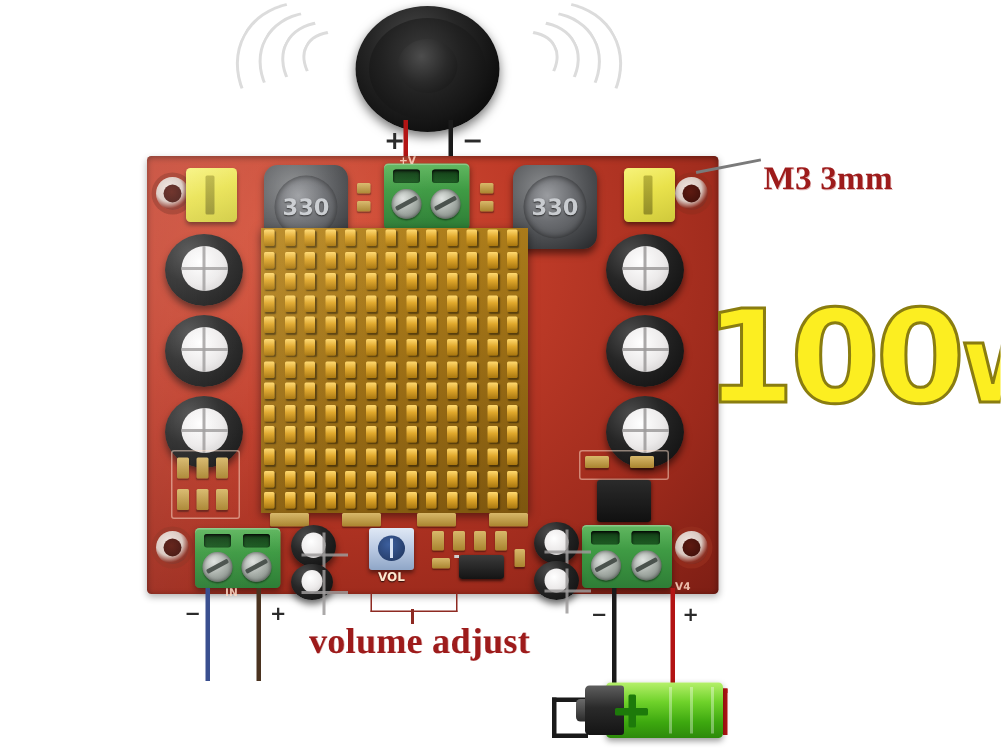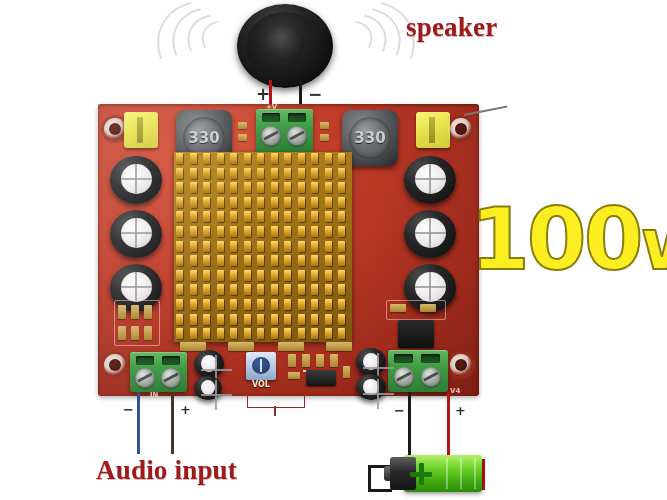--- a/index.html
+++ b/index.html
@@ -553,18 +553,18 @@
     <div class="plus"></div>
     <div class="seg" style="left:56px;"></div>
     <div class="seg" style="left:70px;"></div>
     <div class="seg" style="left:84px;"></div>
   </div>
 
   <div id="m3-leader"></div>
   <div id="vol-bracket"></div>
   <div id="vol-stem"></div>
 
-  <div class="anno" id="lbl-speaker">speaker</div>
-  <div class="anno" id="lbl-audio">Audio input</div>
+  <div class="anno" id="lbl-m3">M3  3mm</div>
+  <div class="anno" id="lbl-volume">volume adjust</div>
 
   <div id="lbl-150w"><span>100</span><span class="wsmall">w</span></div>
 
 </div>
 
 </body></html>

